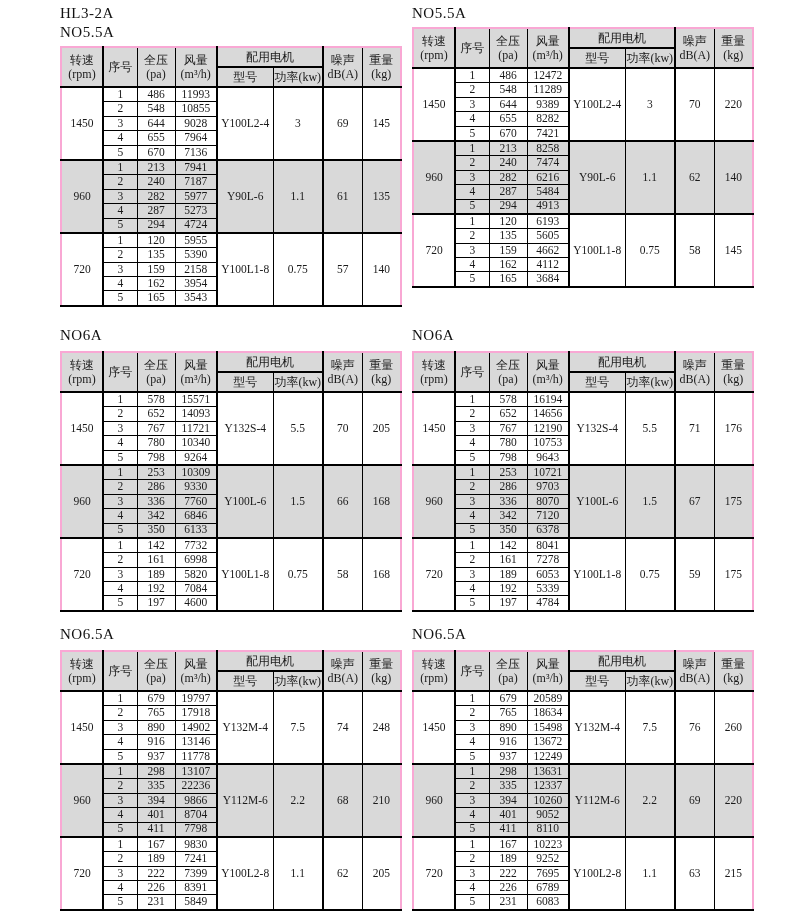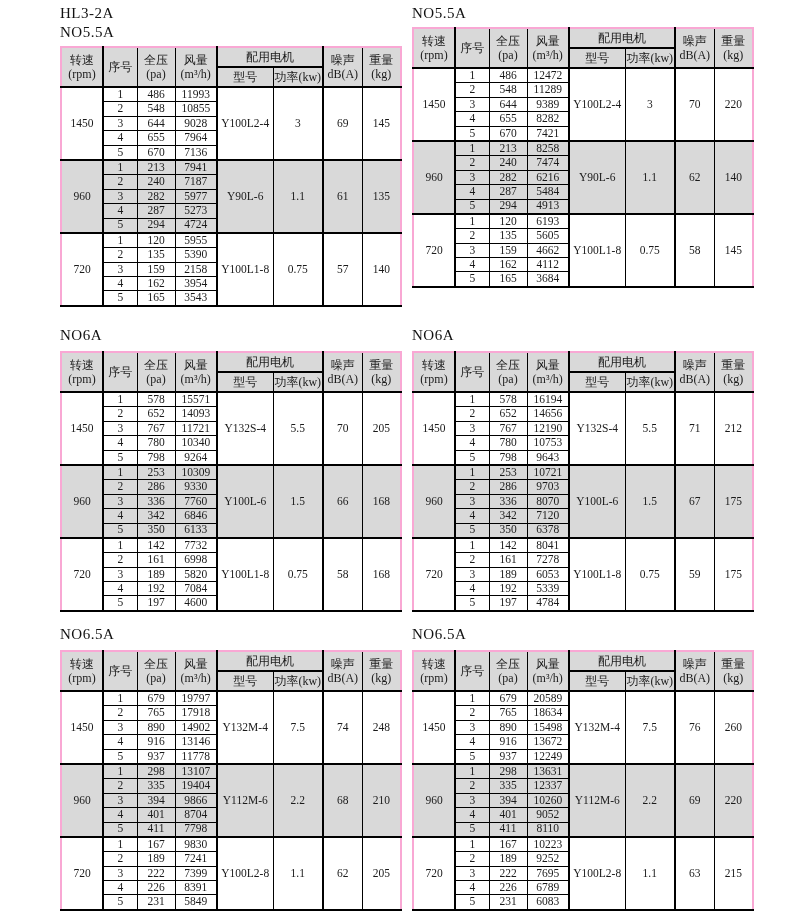--- a/index.html
+++ b/index.html
@@ -925,21 +925,21 @@
                 <td rowspan="5" class="thick-b">
                   <div>Y132S-4</div>
                 </td>
                 <td rowspan="5" class="thick-r thick-b">
                   <div>5.5</div>
                 </td>
                 <td rowspan="5" class="thick-b">
                   <div>71</div>
                 </td>
                 <td rowspan="5" class="thick-b">
-                  <div>212</div>
+                  <div>176</div>
                 </td>
               </tr>
               <tr>
                 <td>
                   <div>2</div>
                 </td>
                 <td>
                   <div>652</div>
                 </td>
                 <td class="thick-r">
@@ -1278,21 +1278,21 @@
                 </td>
               </tr>
               <tr class="shaded">
                 <td>
                   <div>2</div>
                 </td>
                 <td>
                   <div>335</div>
                 </td>
                 <td class="thick-r">
-                  <div>19404</div>
+                  <div>22236</div>
                 </td>
               </tr>
               <tr class="shaded">
                 <td>
                   <div>3</div>
                 </td>
                 <td>
                   <div>394</div>
                 </td>
                 <td class="thick-r">

